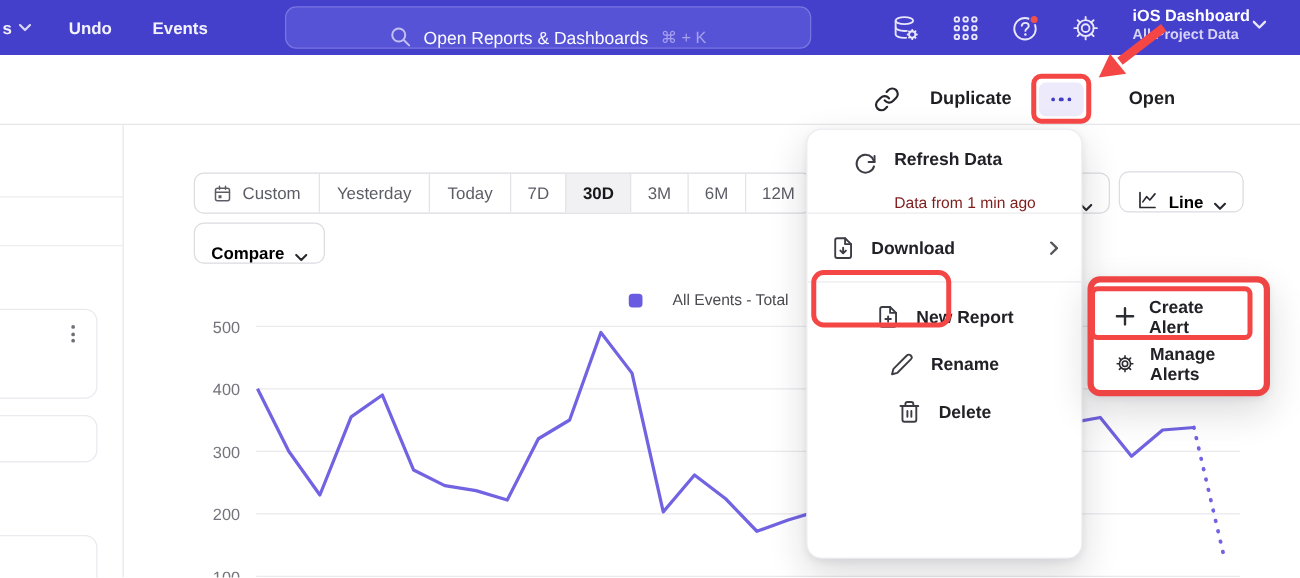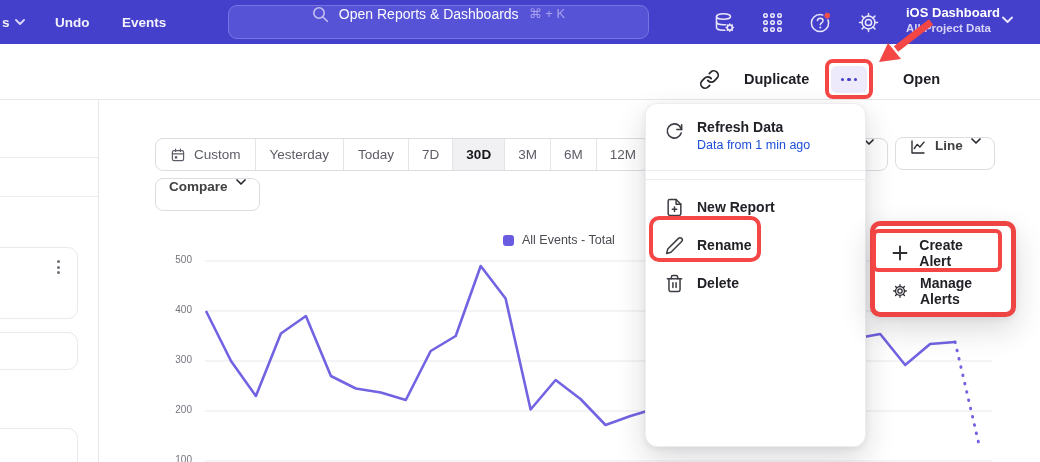--- a/index.html
+++ b/index.html
@@ -5,21 +5,21 @@
   * { margin:0; padding:0; box-sizing:border-box; }
   html,body { width:1040px; height:462px; overflow:hidden; }
   body { position:relative; font-family:"Liberation Sans","DejaVu Sans",sans-serif; background:#ffffff; }
   .abs { position:absolute; }
 
   
   .topnav { position:absolute; left:0; top:0; width:1040px; height:44px; background:#4540cb; z-index:5; }
   .nav-item { position:absolute; top:0; height:44px; display:flex; align-items:center; gap:5px;
               color:#f2f1fc; font-size:13.5px; font-weight:600; cursor:pointer; }
   .searchbar { position:absolute; left:228px; top:5px; width:421px; height:34px; background:#5753d6;
-               border:1px solid #7a74e3; border-radius:9px; display:flex; align-items:flex-start; justify-content:center;
+               border:1px solid #7a74e3; border-radius:9px; display:flex; align-items:flex-end; justify-content:center;
                gap:10px; color:#fbfbff; font-size:14px; }
   .searchbar .hint { color:#a7a1ee; font-size:13px; }
   .nav-icon { position:absolute; top:10px; width:25px; height:25px; color:#e8e6fa; }
   .project { position:absolute; left:906px; top:5px; display:flex; align-items:center; gap:2px; color:#fff; cursor:pointer; }
   .project .pname { font-size:13px; font-weight:700; line-height:16px; }
   .project .pscope { font-size:11.5px; font-weight:600; color:#d7d3f7; line-height:14px; }
 
   
   .header { position:absolute; left:0; top:44px; width:1040px; height:56px; background:#fff;
             border-bottom:1px solid #e7e7ea; z-index:5; }
@@ -49,39 +49,39 @@
 
   
   .seg-control { position:absolute; left:155px; top:138px; height:33px; display:flex; align-items:stretch;
                  border:1px solid #dcdce1; border-radius:8px; background:#fff; z-index:3; overflow:hidden; }
   .seg { display:flex; align-items:center; gap:8px; padding:0 14px; font-size:13.5px; color:#5c5c66;
          border-left:1px solid #e3e3e8; cursor:pointer; white-space:nowrap; }
   .seg:first-child { border-left:none; }
   .seg.sm { padding:0 13px; }
   .seg.selected { background:#f1f1f4; color:#17171c; font-weight:700; }
   .btn-outline { position:absolute; height:33px; border:1px solid #dcdce1; border-radius:8px; background:#fff;
-                 display:flex; align-items:flex-start; gap:8px; padding:0 13px; font-size:13.5px; font-weight:600;
-                 color:#404040; cursor:pointer; z-index:3; }
+                 display:flex; align-items:flex-end; gap:8px; padding:0 13px; font-size:13.5px; font-weight:600;
+                 color:#000000; cursor:pointer; z-index:3; }
 
   
   #chart-svg { position:absolute; left:0; top:0; width:1040px; height:462px; z-index:1; pointer-events:none; }
-  .ylabel { position:absolute; left:158px; width:34px; text-align:right; font-size:10px; color:#73737c; z-index:1; }
-  .legend { position:absolute; left:503px; top:233px; display:flex; align-items:center; gap:8px; z-index:1; cursor:pointer; }
+  .ylabel { position:absolute; left:158px; width:34px; text-align:right; font-size:13px; color:#73737c; z-index:1; }
+  .legend { position:absolute; left:503px; top:233px; display:flex; align-items:center; gap:24px; z-index:1; cursor:pointer; }
   .legend .swatch { width:11px; height:11px; border-radius:3px; }
   .legend .ltext { font-size:12.5px; color:#4b4b52; }
 
   
   .menu { position:absolute; left:645px; top:103px; width:221px; height:344px; background:#fff; border:1px solid #ededf1;
           border-radius:12px; box-shadow:0 2px 6px rgba(25,25,35,.06), 0 12px 30px rgba(25,25,35,.16);
           padding:8px; z-index:10; }
   .mrow { display:flex; align-items:center; gap:13px; height:38px; padding:0 10px; border-radius:8px;
-          font-size:14px; font-weight:600; color:#212127; cursor:pointer; }
+          font-size:14px; font-weight:600; color:#212127; cursor:pointer;justify-content:center; }
   .mrow .micon { width:20px; height:20px; flex:none; display:flex; align-items:center; justify-content:center; color:#3c3c44; }
   .mrow.two-line { height:50px; align-items:flex-start; padding-top:7px; }
-  .sub { font-weight:400; font-size:12.5px; color:#1d4ed8; margin-top:3px; }
+  .sub { font-weight:400; font-size:12.5px; color:#7f1d1d; margin-top:20px; }
   .shortcut { margin-left:auto; font-weight:400; font-size:13px; color:#9a9aa3; }
   .mdivider { height:1px; background:#ebebef; margin:8px -8px; }
   .mrow.active { background:#efecfc; color:#5448d0; }
   .mrow.active .micon { color:#5448d0; }
   .chev-r { margin-left:auto; display:flex; }
 
   
   .submenu { position:absolute; left:870px; top:221px; width:146px; height:96px; background:#fff; border:5px solid #ef4444;
              border-radius:10px; box-shadow:0 2px 6px rgba(25,25,35,.06), 0 12px 30px rgba(25,25,35,.16);
              padding:8px; z-index:11; }
@@ -302,20 +302,38 @@
     <span>
       <span>Refresh Data</span>
       <span class="sub" style="display:block">Data from 1 min ago</span>
     </span>
   </div>
 
 
   <div class="mdivider"></div>
 
 
+  <div class="mrow">
+    <span class="micon">
+      <svg class="s" width="19" height="19" viewBox="0 0 24 24">
+          <g fill="none" stroke="currentColor" stroke-width="1.9" stroke-linecap="round" stroke-linejoin="round">
+            <path d="M14 2H6a2 2 0 0 0-2 2v16a2 2 0 0 0 2 2h12a2 2 0 0 0 2-2V8z"></path>
+            <polyline points="14 2 14 8 20 8"></polyline>
+            <line x1="12" y1="11.5" x2="12" y2="17"></line>
+            <polyline points="9.2 14.5 12 17.3 14.8 14.5"></polyline>
+          </g>
+        </svg>
+    </span>
+    <span>Download</span>
+    <span class="chev-r">
+      <svg class="s" width="7" height="11" viewBox="0 0 7 11">
+          <path d="M1 1l4.5 4.5L1 10" fill="none" stroke="#55555e" stroke-width="1.9" stroke-linecap="round" stroke-linejoin="round"></path>
+        </svg>
+    </span>
+  </div>
 
   <div class="mdivider"></div>
 
   <div class="mrow">
     <span class="micon">
       <svg class="s" width="19" height="19" viewBox="0 0 24 24">
           <g fill="none" stroke="currentColor" stroke-width="1.9" stroke-linecap="round" stroke-linejoin="round">
             <path d="M14 2H6a2 2 0 0 0-2 2v16a2 2 0 0 0 2 2h12a2 2 0 0 0 2-2V8z"></path>
             <polyline points="14 2 14 8 20 8"></polyline>
             <line x1="12" y1="11.5" x2="12" y2="17"></line>

